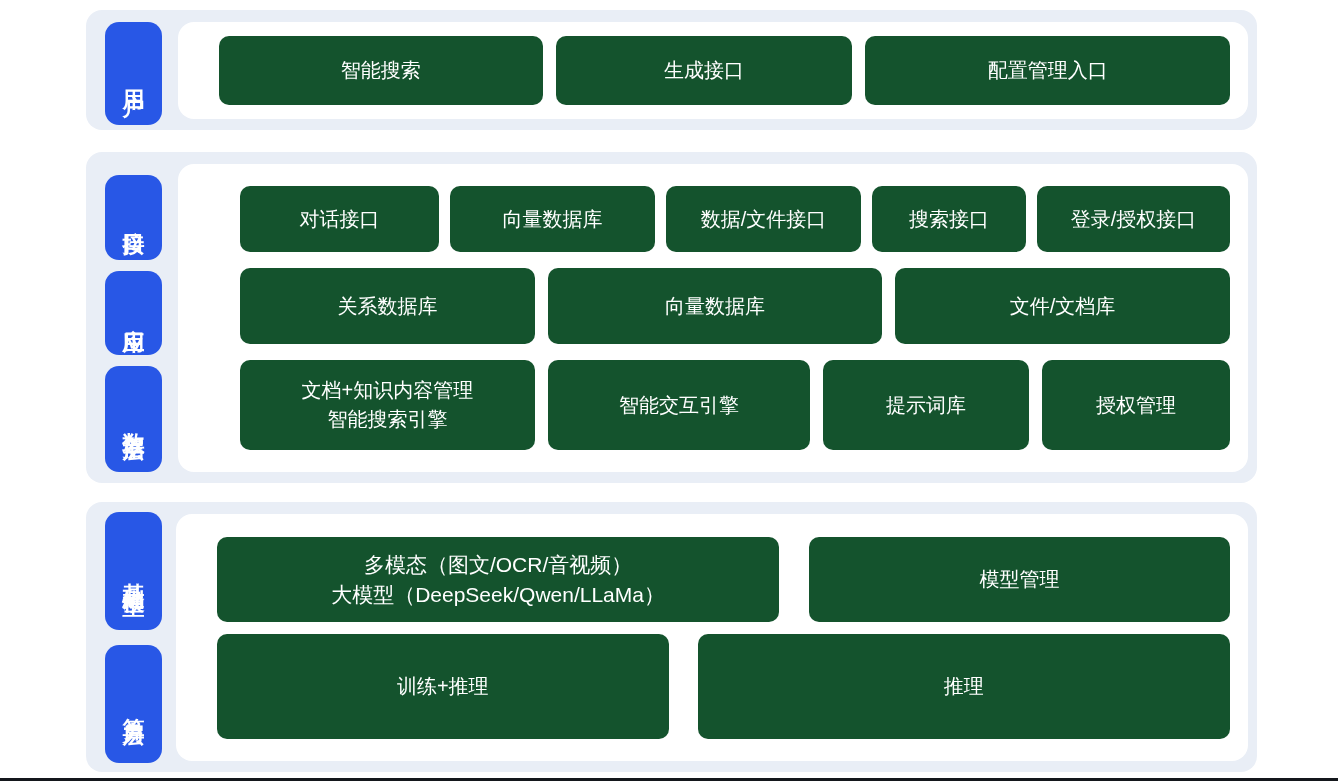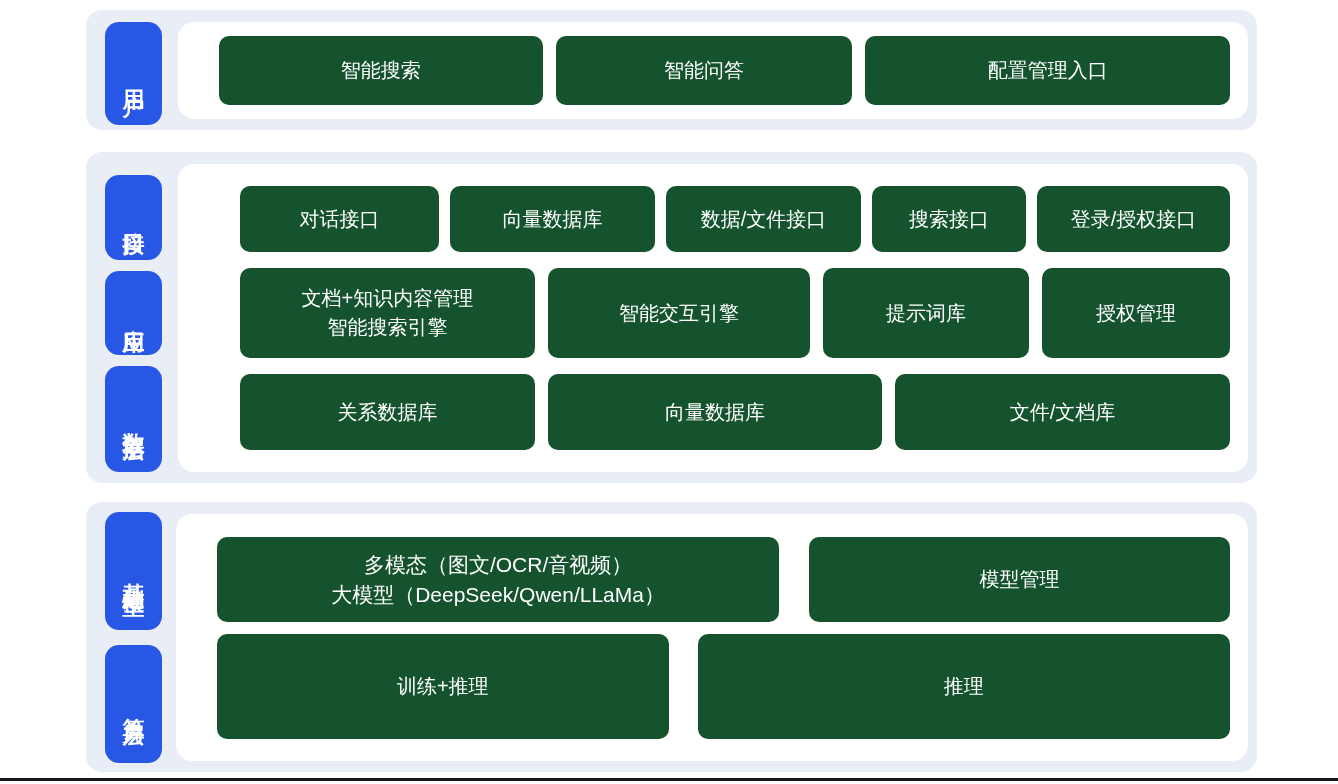--- a/index.html
+++ b/index.html
@@ -76,21 +76,21 @@
 <div class="layer" id="layer-user">
   <div class="rail">
     <div class="badge">用户</div>
   </div>
   <div class="panel">
     <div class="row row-top">
       <div class="block" style="flex:324 0 0">
         <span class="line">智能搜索</span>
       </div>
       <div class="block" style="flex:297 0 0">
-        <span class="line">智能问答</span>
+        <span class="line">生成接口</span>
       </div>
       <div class="block" style="flex:365 0 0">
         <span class="line">配置管理入口</span>
       </div>
     </div>
   </div>
 </div>
 
 <div class="layer" id="layer-middle">
   <div class="rail">
@@ -111,45 +111,45 @@
         <span class="line">数据/文件接口</span>
       </div>
       <div class="block" style="flex:157 0 0">
         <span class="line">搜索接口</span>
       </div>
       <div class="block" style="flex:197 0 0">
         <span class="line">登录/授权接口</span>
       </div>
     </div>
 
+    <div class="row row-data">
+      <div class="block" style="flex:301 0 0">
+        <span class="line">关系数据库</span>
+      </div>
+      <div class="block" style="flex:341 0 0">
+        <span class="line">向量数据库</span>
+      </div>
+      <div class="block" style="flex:342 0 0">
+        <span class="line">文件/文档库</span>
+      </div>
+    </div>
+
     <div class="row row-app">
       <div class="block" style="flex:301 0 0">
         <span class="line">文档+知识内容管理</span>
         <span class="line">智能搜索引擎</span>
       </div>
       <div class="block" style="flex:268 0 0">
         <span class="line">智能交互引擎</span>
       </div>
       <div class="block" style="flex:210 0 0">
         <span class="line">提示词库</span>
       </div>
       <div class="block" style="flex:192 0 0">
         <span class="line">授权管理</span>
-      </div>
-    </div>
-
-    <div class="row row-data">
-      <div class="block" style="flex:301 0 0">
-        <span class="line">关系数据库</span>
-      </div>
-      <div class="block" style="flex:341 0 0">
-        <span class="line">向量数据库</span>
-      </div>
-      <div class="block" style="flex:342 0 0">
-        <span class="line">文件/文档库</span>
       </div>
     </div>
 
   </div>
 </div>
 
 <div class="layer" id="layer-foundation">
   <div class="rail">
     <div class="badge">基础模型</div>
     <div class="badge">算力层</div>

